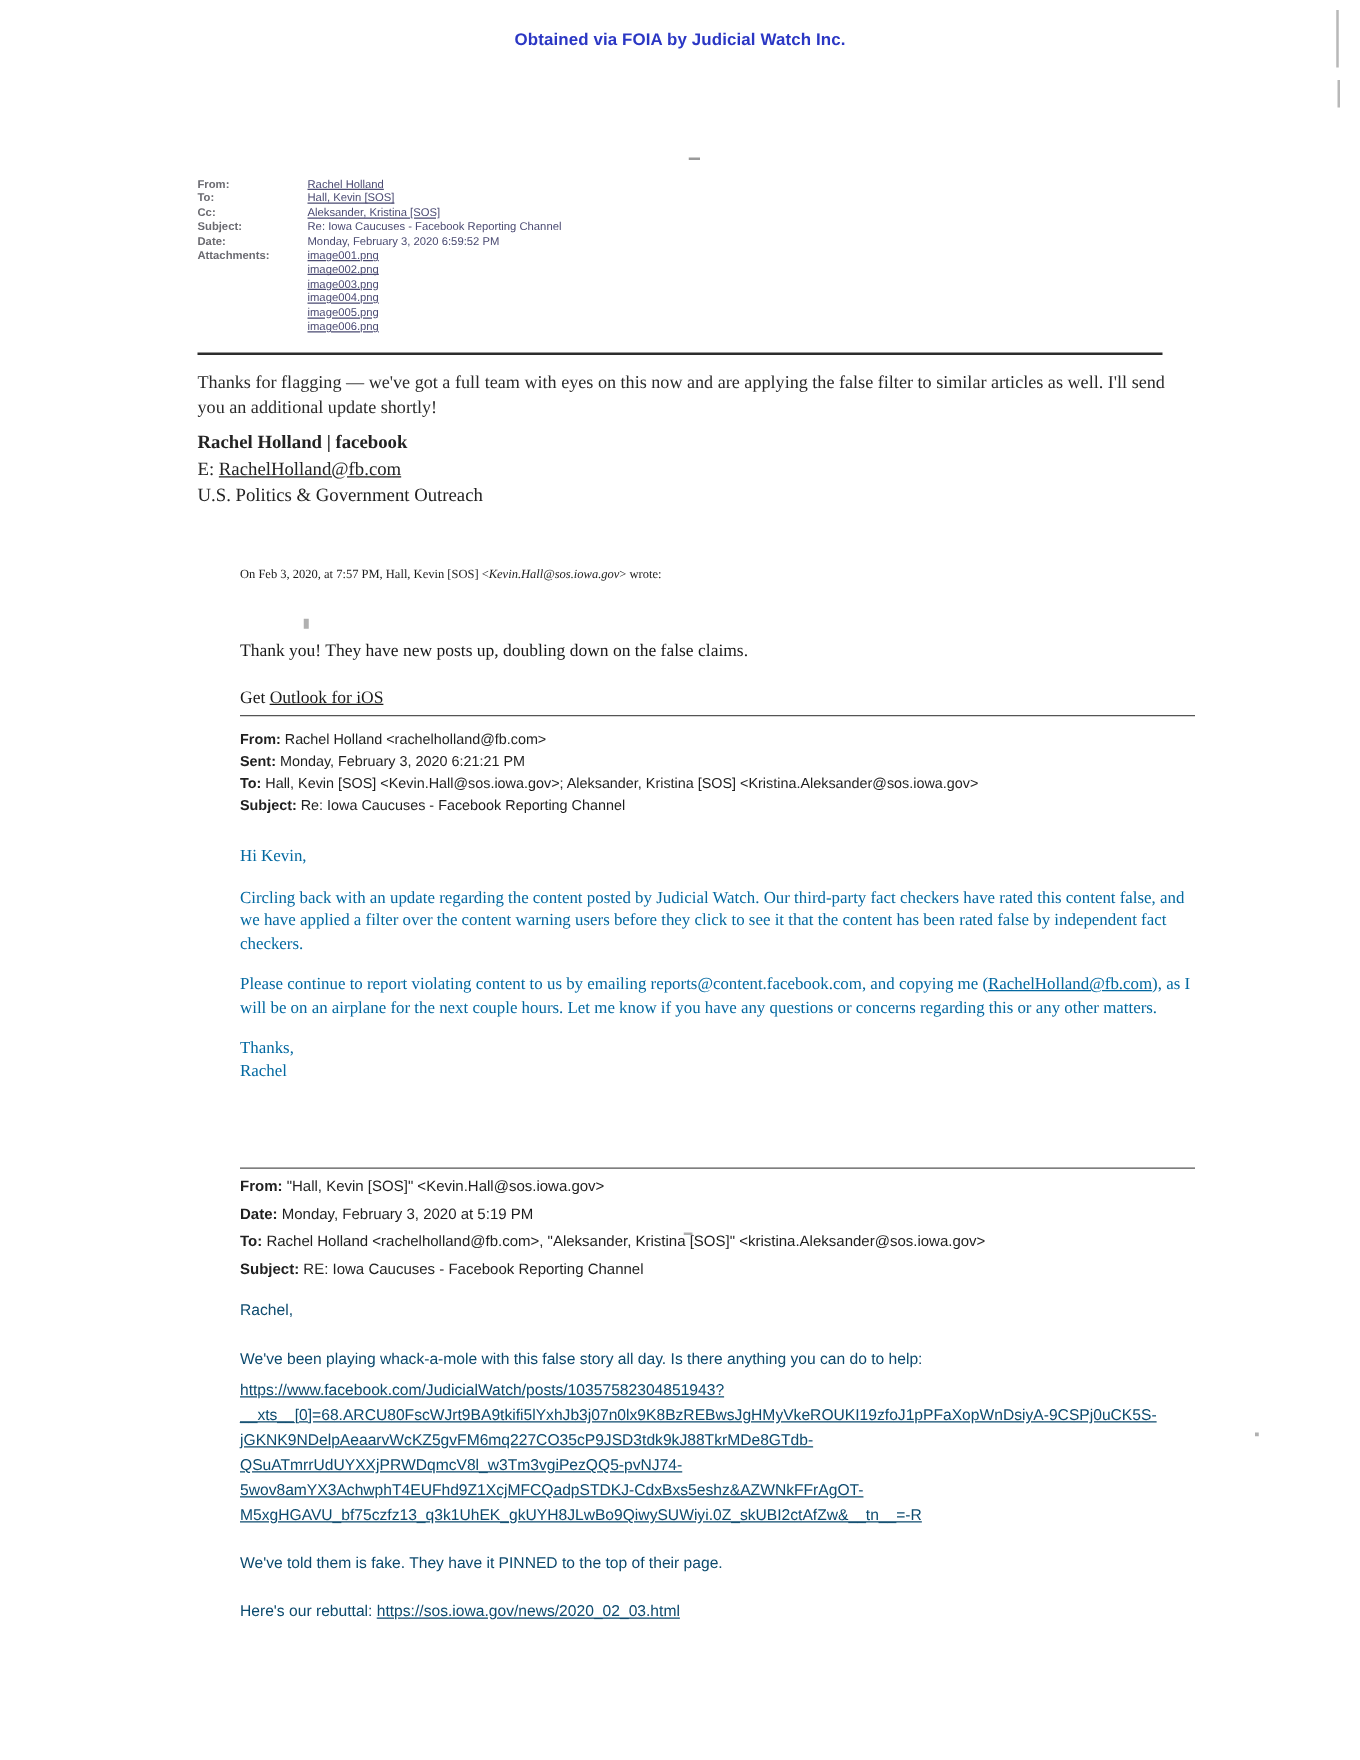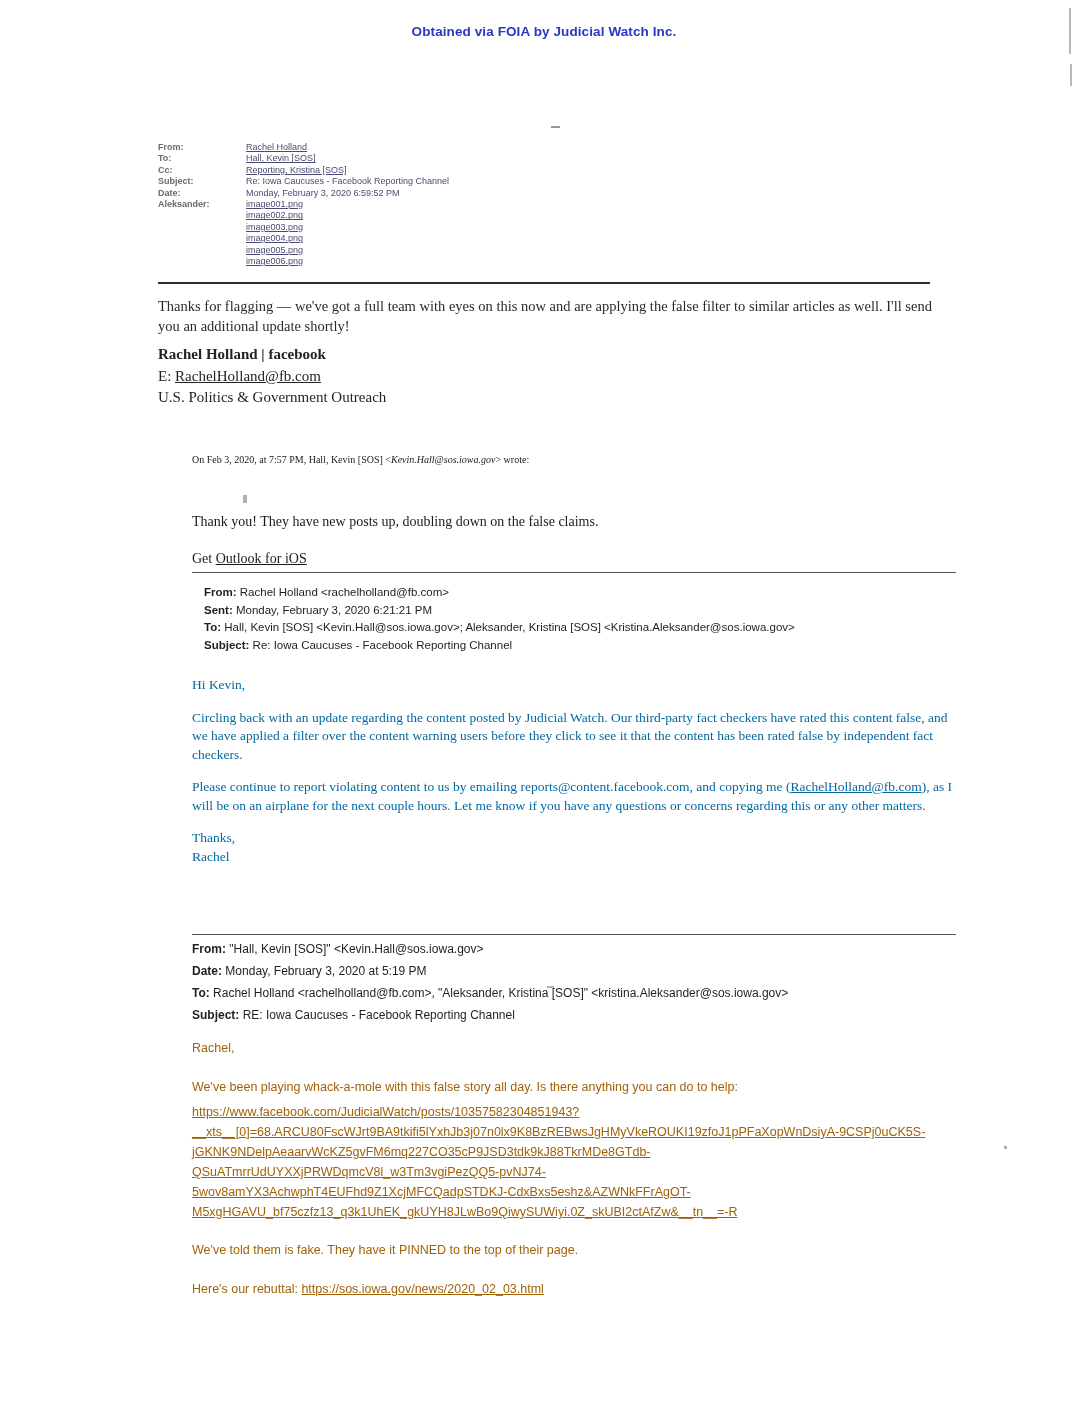--- a/index.html
+++ b/index.html
@@ -119,21 +119,21 @@
     top: 551px;
     left: 192px;
     font-size: 14px;
   }
   .q1-outlook .lnk { text-decoration: underline; }
   .rule-2 { top: 572px; left: 192px; width: 764px; background: #555; }
 
   .hdr2 {
     position: absolute;
     top: 584px;
-    left: 204px;
+    left: 192px;
     width: 790px;
     font-family: "Liberation Sans", sans-serif;
     font-size: 11.5px;
     line-height: 17.5px;
     color: #1f1f1f;
   }
   .hdr2 b { font-weight: bold; }
 
   .body2 {
     position: absolute;
@@ -162,21 +162,21 @@
   .hdr3 b { font-weight: bold; }
 
   .body3 {
     position: absolute;
     top: 1038px;
     left: 192px;
     width: 790px;
     font-family: "Liberation Sans", sans-serif;
     font-size: 12.5px;
     line-height: 21px;
-    color: #a16207;
+    color: #0c4a6e;
   }
   .body3 p { margin: 0 0 18px 0; }
   .lnk-blk {
     text-decoration: underline;
     word-break: break-all;
     display: block;
     line-height: 20px;
   }
   .u { text-decoration: underline; }
 </style>
@@ -198,32 +198,32 @@
     <div class="hdr-row">
       <div class="hdr-label">From:</div>
       <div class="hdr-val ul">Rachel Holland</div>
     </div>
     <div class="hdr-row">
       <div class="hdr-label">To:</div>
       <div class="hdr-val ul">Hall, Kevin [SOS]</div>
     </div>
     <div class="hdr-row">
       <div class="hdr-label">Cc:</div>
-      <div class="hdr-val ul">Reporting, Kristina [SOS]</div>
+      <div class="hdr-val ul">Aleksander, Kristina [SOS]</div>
     </div>
     <div class="hdr-row">
       <div class="hdr-label">Subject:</div>
       <div class="hdr-val">Re: Iowa Caucuses - Facebook Reporting Channel</div>
     </div>
     <div class="hdr-row">
       <div class="hdr-label">Date:</div>
       <div class="hdr-val">Monday, February 3, 2020 6:59:52 PM</div>
     </div>
     <div class="hdr-row">
-      <div class="hdr-label">Aleksander:</div>
+      <div class="hdr-label">Attachments:</div>
       <div class="hdr-att-list">
         <div>image001.png</div>
         <div>image002.png</div>
         <div>image003.png</div>
         <div>image004.png</div>
         <div>image005.png</div>
         <div>image006.png</div>
       </div>
     </div>
   </div>

